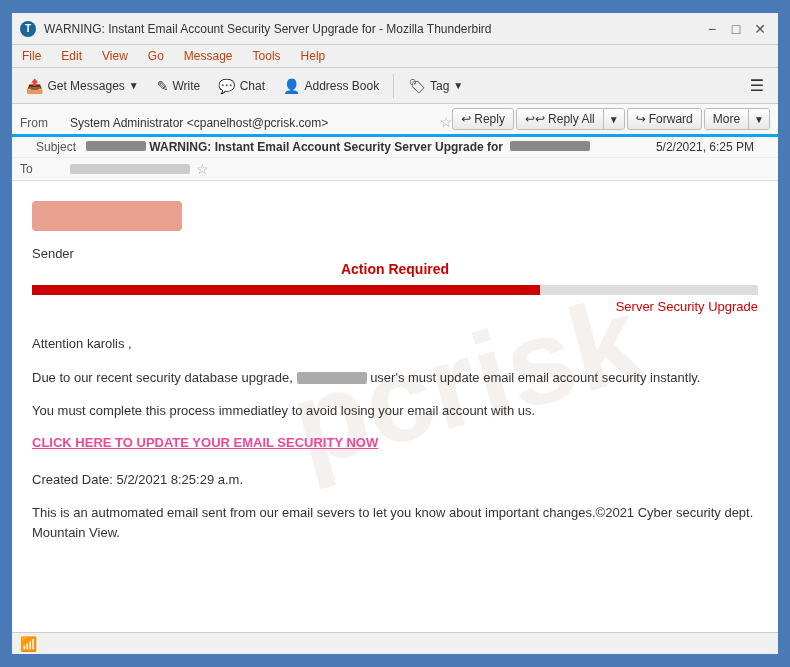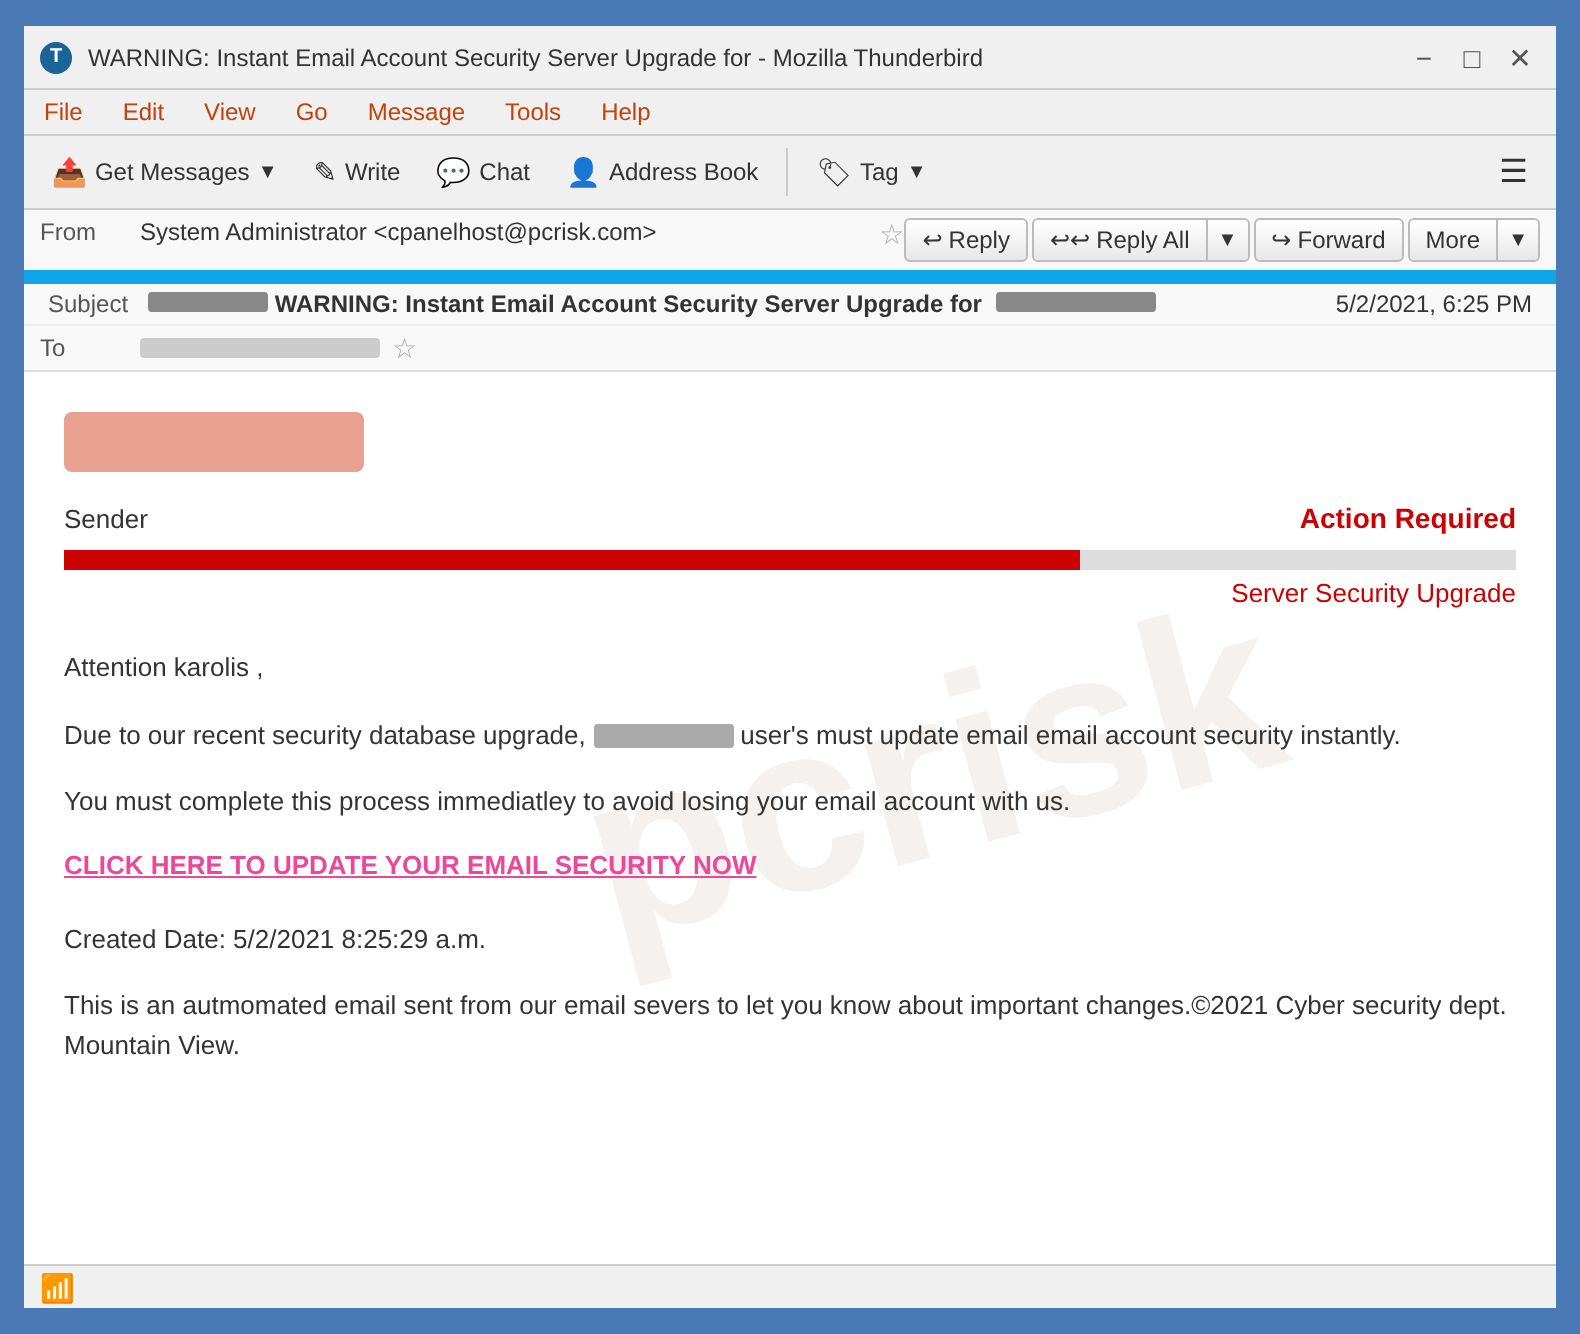--- a/index.html
+++ b/index.html
@@ -114,23 +114,23 @@
       padding: 4px 8px;
       color: #333;
     }
     .email-header {
       background: #f8f8f8;
       border-bottom: 1px solid #ddd;
       padding: 0;
     }
     .email-header-row {
       display: flex;
-      align-items: flex-start;
+      align-items: flex-end;
       padding: 4px 8px;
-      border-bottom: 7px solid #0ea5e9;
+      border-bottom: 3px solid #0ea5e9;
       min-height: 28px;
     }
     .email-header-label {
       color: #555;
       font-size: 12px;
       width: 50px;
       flex-shrink: 0;
     }
     .email-header-value {
       flex: 1;
@@ -176,21 +176,21 @@
       align-items: center;
       padding: 3px 5px;
       font-size: 10px;
       color: #333;
       cursor: pointer;
       background: linear-gradient(to bottom, #fff, #e8e8e8);
     }
     .subject-row {
       display: flex;
       align-items: center;
-      padding: 3px 12px;
+      padding: 3px 24px;
       border-bottom: 1px solid #eee;
     }
     .subject-label {
       color: #555;
       font-size: 12px;
       width: 50px;
       flex-shrink: 0;
     }
     .subject-blurred {
       display: inline-block;
@@ -252,20 +252,21 @@
       background: #e8a090;
       height: 30px;
       width: 150px;
       border-radius: 4px;
       margin-bottom: 4px;
     }
     .sender-row {
       display: flex;
       align-items: center;
       margin-bottom: 8px;
+      flex-direction: column;
     }
     .sender-label {
       font-size: 13px;
       color: #333;
       margin-right: auto;
     }
     .action-required {
       color: #cc0000;
       font-size: 14px;
       font-weight: bold;

